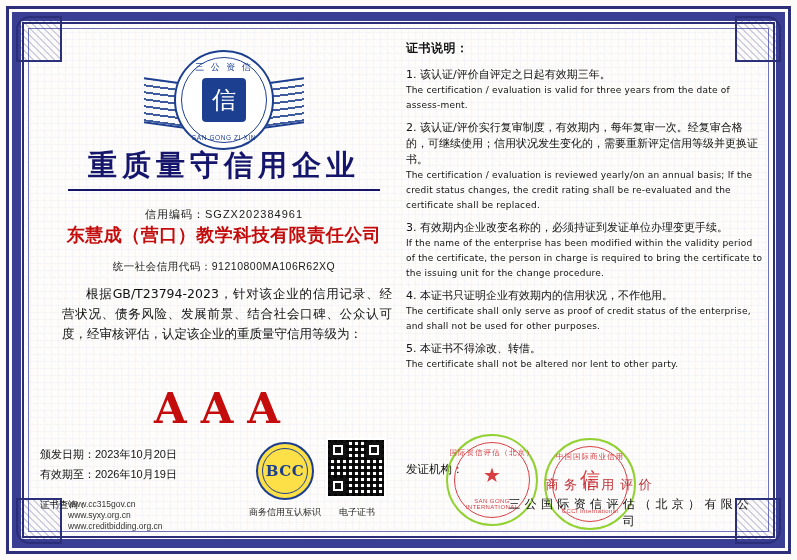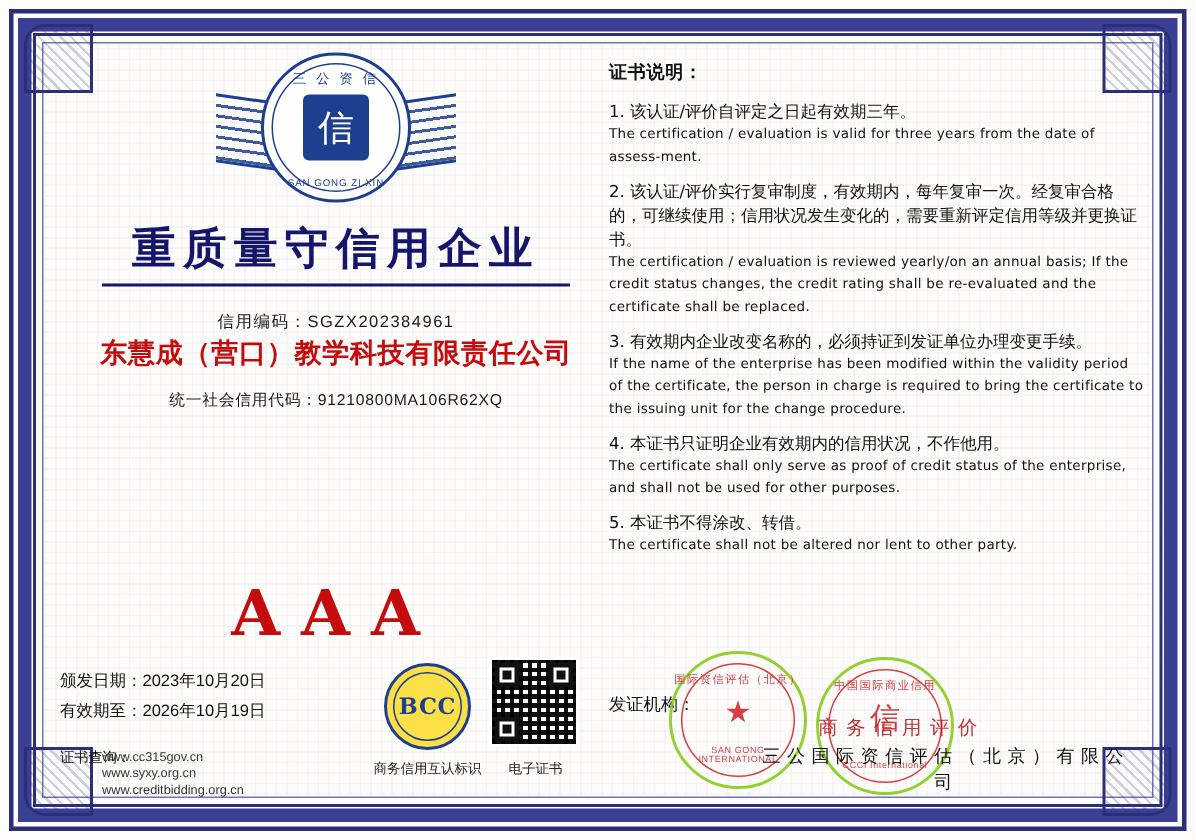--- a/index.html
+++ b/index.html
@@ -84,21 +84,21 @@
   }
   .right-col {
     position: absolute;
     left: 372px; top: 6px;
     width: 357px;
   }
 
   
   .emblem-wrap {
     position: absolute;
-    left: 110px; top: 1px;
+    left: 110px; top: 16px;
     width: 160px; height: 112px;
   }
   .emblem {
     position: absolute;
     left: 30px; top: 0px;
     width: 100px; height: 100px;
     border-radius: 50%;
     border: 2px solid #1d3f8f;
     background: #ffffff;
     box-sizing: border-box;
@@ -444,20 +444,23 @@
         </div>
       </div>
 
       <div class="main-title">重质量守信用企业</div>
       <div class="title-rule"></div>
 
       <div class="credit-code">信用编码：SGZX202384961</div>
       <div class="company-name">东慧成（营口）教学科技有限责任公司</div>
       <div class="usci">统一社会信用代码：91210800MA106R62XQ</div>
 
+      <div class="body-text">
+        <div class="indent">根据GB/T23794-2023，针对该企业的信用记录、经营状况、债务风险、发展前景、结合社会口碑、公众认可度，经审核评估，认定该企业的重质量守信用等级为：</div>
+      </div>
 
       <div class="rating">AAA</div>
 
       <div class="issue-info">
         <div>颁发日期：2023年10月20日</div>
         <div>有效期至：2026年10月19日</div>
       </div>
 
       <div class="query-label">证书查询：</div>
       <div class="query-info">

